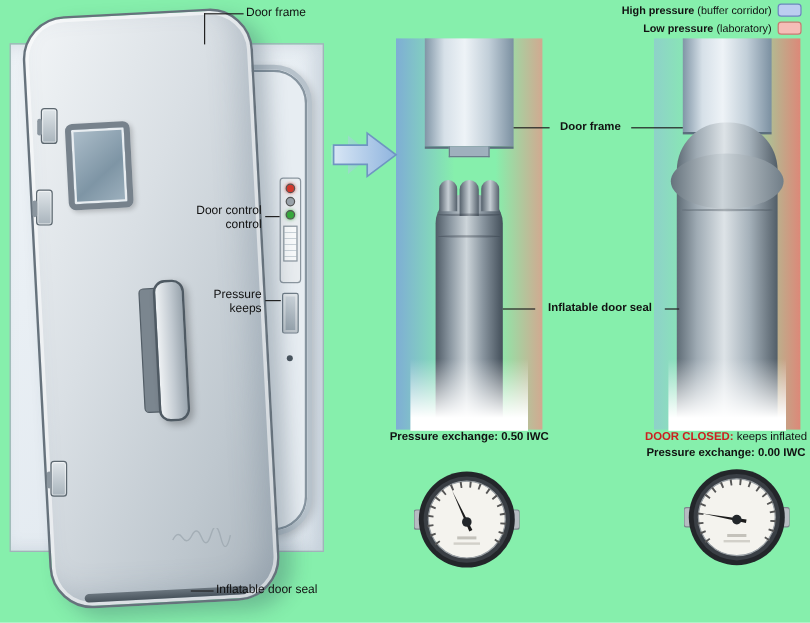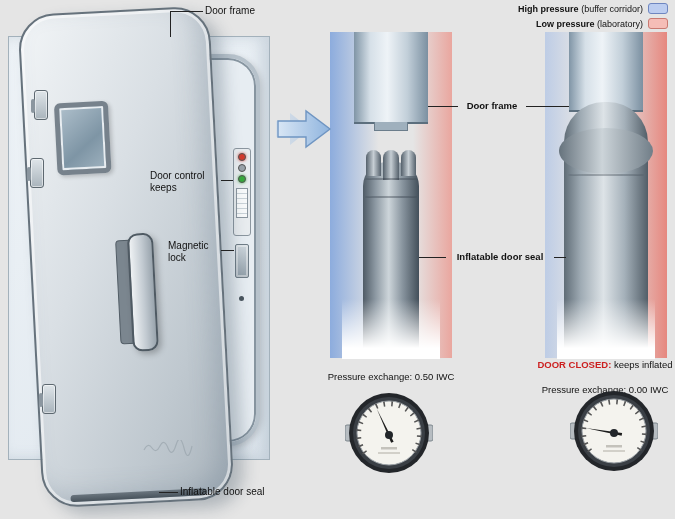--- a/index.html
+++ b/index.html
@@ -1,17 +1,17 @@
 <!DOCTYPE html>
 <html><head>
 <meta charset="utf-8">
 <style>
   * { margin:0; padding:0; box-sizing:border-box; }
   body { background:#fff; }
-  .stage { position:relative; width:675px; height:519px; background:#e5e5e5;
+  .stage { position:relative; width:675px; height:519px; background:#86efac;
            font-family:"Liberation Sans", sans-serif; overflow:hidden; color:#111; }
   .abs { position:absolute; }
 
   
   .wall { left:8px; top:36px; width:262px; height:424px;
           background:linear-gradient(135deg,#eef3f7,#dfe7ee);
           border:1px solid #a3b1bb;
           box-shadow:inset -8px 0 14px rgba(120,140,160,.25); }
   .opening { left:168px; top:54px; width:92px; height:392px; border-radius:32px;
              background:#e7edf2; border:4px solid #b7c2cb;
@@ -48,21 +48,21 @@
   .door-seal-strip { left:26px; right:26px; bottom:3px; height:7px; border-radius:4px;
                      background:linear-gradient(#6a757e,#48535c); }
   .hinge { width:14px; height:30px; border-radius:3px; border:1px solid #5d6870;
            background:linear-gradient(180deg,#dfe5e9,#a9b4bc);
            box-shadow:inset 0 0 0 1px rgba(255,255,255,.5); }
   .hinge-pin { position:absolute; left:-4px; top:8px; width:4px; height:14px;
                background:#8b969f; border-radius:2px; }
 
   
   .lbl { font-size:10px; line-height:11.5px; color:#111; white-space:nowrap; }
-  .lbl-right { white-space:normal; }
+  .lbl-right { text-align:right; white-space:normal; }
   .hline { height:1px; background:#222; }
   .vline { width:1px; background:#222; }
 
   
   .legend-row { display:flex; align-items:center; gap:5px; font-size:9px; }
   .swatch { width:20px; height:11px; border-radius:3px; }
   .swatch-high { background:#bccdf0; border:1px solid #6e86c0; }
   .swatch-low  { background:#f5bdb7; border:1px solid #c97a72; }
 
   
@@ -99,21 +99,21 @@
             background:rgba(40,50,60,.3); }
   .fade-bottom { position:absolute; left:12px; right:12px; bottom:-1px; height:60px;
                  background:linear-gradient(rgba(255,255,255,0), #ffffff 82%); }
 
   .mid-lbl { font-size:9.5px; font-weight:bold; text-align:center; }
 
   
   .status { width:150px; text-align:center; font-size:9.5px; line-height:12.5px; }
   .status .t-open { color:#2e8b1e; font-weight:bold; }
   .status .t-closed { color:#cc2020; font-weight:bold; }
-  .status .pressure { font-weight:normal;margin-top:12px; }
+  .status .pressure { font-weight:bold; }
   .caption { left:300px; top:479px; width:372px; text-align:center;
              font-weight:bold; font-size:9.6px; color:#1a1a1a; }
   .sig { opacity:.7; }
 </style>
 </head>
 <body>
 
 <div class="stage">
 
   <div class="abs wall"></div>
@@ -148,27 +148,27 @@
   <svg class="abs sig" style="left:142px; top:440px;" width="52" height="16" viewBox="0 0 52 16">
     <path d="M2 10 q4 -8 8 -2 t8 -2 t8 2 t8 -3 t8 3 t8 -2" fill="none" stroke="#9aa5ad" stroke-width="1.2"></path>
   </svg>
 
   <div class="abs lbl" style="left:205px; top:5px;">Door frame</div>
   <div class="abs hline" style="left:170px; top:11px; width:33px;"></div>
   <div class="abs vline" style="left:170px; top:11px; height:26px;"></div>
 
   <div class="abs lbl lbl-right" style="left:150px; top:170px; width:68px;">
     <div>Door control</div>
+    <div>control</div>
+  </div>
+  <div class="abs hline" style="left:221px; top:180px; width:12px;"></div>
+
+  <div class="abs lbl lbl-right" style="left:168px; top:240px; width:50px;">
+    <div>Pressure</div>
     <div>keeps</div>
-  </div>
-  <div class="abs hline" style="left:221px; top:180px; width:12px;"></div>
-
-  <div class="abs lbl lbl-right" style="left:168px; top:240px; width:50px;">
-    <div>Magnetic</div>
-    <div>lock</div>
   </div>
   <div class="abs hline" style="left:221px; top:250px; width:13px;"></div>
 
   <div class="abs lbl" style="left:180px; top:486px;">Inflatable door seal</div>
   <div class="abs hline" style="left:159px; top:492px; width:19px;"></div>
 
   <div class="abs legend-row" style="right:7px; top:3px;">
     <span><b>High pressure</b><span> (buffer corridor)</span></span>
     <span class="swatch swatch-high"></span>
   </div>

